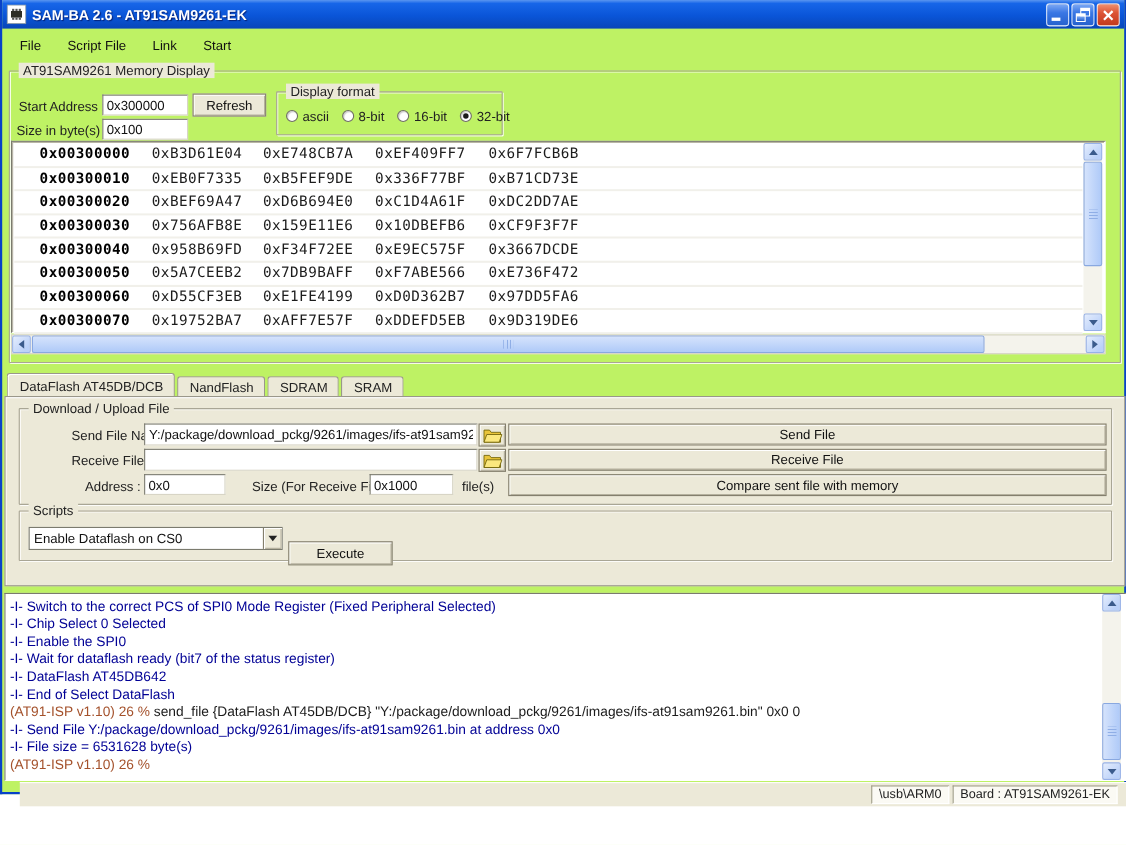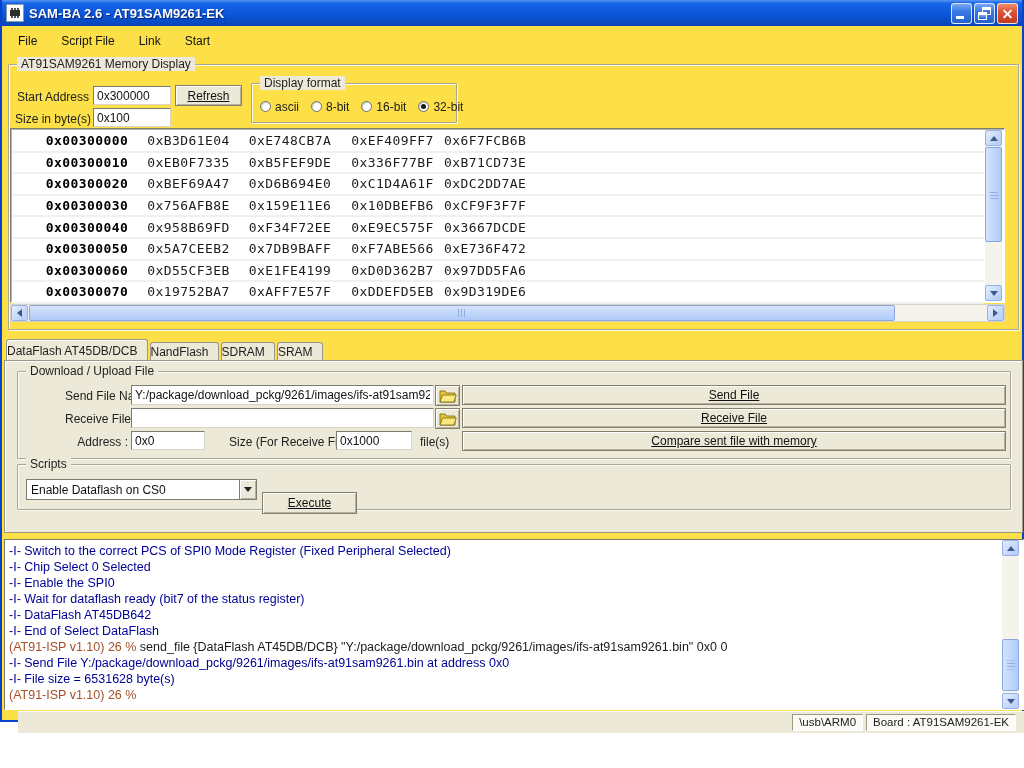--- a/index.html
+++ b/index.html
@@ -1,17 +1,17 @@
 <!DOCTYPE html>
 <html><head>
 <meta charset="utf-8">
 <style>
   * { box-sizing: border-box; margin: 0; padding: 0; }
   html,body { width:1024px; height:768px; background:#fff; font-family:"Liberation Sans",sans-serif; }
-  #window { position:absolute; left:0; top:0; width:1024px; height:722px; background:#fde047;
+  #window { position:absolute; left:0; top:0; width:1024px; height:722px; background:#bef264;
             border-left:2px solid #0842C8; border-right:2px solid #0842C8; border-bottom:2px solid #0842C8; }
 
   
   .titlebar { position:absolute; left:0; top:0; width:100%; height:26px;
     background:linear-gradient(to bottom,#5A96F0 0%,#1766E8 12%,#0A55D8 55%,#0846B8 100%);
     display:flex; align-items:center; padding:0 4px; }
   .titlebar .app-icon { width:18px; height:18px; margin-right:5px; flex:0 0 auto; }
   .titlebar .title-text { color:#fff; font-weight:bold; font-size:13px; text-shadow:1px 1px 1px rgba(0,0,60,.6); flex:1; }
   .winbtn { width:21px; height:21px; border-radius:3px; margin-left:2px; position:relative;
     border:1px solid rgba(255,255,255,.8);
@@ -30,33 +30,33 @@
   
   .groupbox { position:absolute; border:1px solid #A9A695; border-radius:1px;
               box-shadow:inset 1px 1px 0 rgba(255,255,255,.85),1px 1px 0 rgba(255,255,255,.85); }
   .gb-label { position:absolute; top:-8px; left:8px; background:#ECE9D8; padding:0 4px; font-size:12px; color:#222; white-space:nowrap; }
 
   
   .tfield { position:absolute; background:#fff; border:1px solid #7b7b6e; border-right-color:#d8d5c6; border-bottom-color:#d8d5c6;
             font-family:"Liberation Sans",sans-serif; font-size:12px; padding:1px 3px; color:#111; }
   .btn3d { position:absolute; background:#ECE9D8; border:1px solid #847f6d;
            box-shadow:inset 1px 1px 0 #ffffff, inset -1px -1px 0 #b5b19e;
-           font-size:12px; color:#111; text-align:left; cursor:default; display:flex; align-items:center; justify-content:center;text-decoration:underline; }
+           font-size:12px; color:#111; text-align:left; cursor:default; display:flex; align-items:center; justify-content:center; }
   .slabel { position:absolute; font-size:12px; color:#222; white-space:nowrap; }
   .r-align { text-align:right;padding-left:47px; }
 
   
   .radio-opt { display:inline-flex; align-items:center; margin-right:12px; font-size:12px; color:#222; }
   .radio { width:11px; height:11px; border-radius:50%; border:1px solid #6e6e62; background:#fff; margin-right:4px; position:relative;
            box-shadow:inset 1px 1px 1px rgba(0,0,0,.2); }
   .radio.checked::after { content:''; position:absolute; left:2px; top:2px; width:5px; height:5px; border-radius:50%; background:#1a1a1a; }
 
   
   .mem-table { position:absolute; left:8px; top:128px; width:995px; height:175px; background:#fff;
-               border:1px solid #7b7b6e; border-right-color:#fff; border-bottom-color:#fff; box-shadow:inset 1px 1px 0 #b9b6a6;text-align:center; }
+               border:1px solid #7b7b6e; border-right-color:#fff; border-bottom-color:#fff; box-shadow:inset 1px 1px 0 #b9b6a6; }
   .mem-rows { position:absolute; left:2px; top:2px; right:20px; }
   .mem-row { height:21.6px; display:flex; align-items:center; background:#fff; border-bottom:2px solid #F1F0EA;
              font-family:"DejaVu Sans Mono","Liberation Mono",monospace; font-size:13px; letter-spacing:.4px; }
   .mem-addr { width:125px; padding-left:23px; font-weight:bold; color:#000; }
   .mem-val { color:#1c1c1c; }
   .mem-val.c1 { width:101px; } .mem-val.c2 { width:102px; } .mem-val.c3 { width:103px; }
 
   
   .sb-btn { position:absolute; background:linear-gradient(135deg,#E4EDFD 0%,#BBD1F9 80%); border:1px solid #96B1E8; border-radius:2px;
             display:flex; align-items:center; justify-content:center; }
@@ -70,21 +70,21 @@
                 background:repeating-linear-gradient(0deg,#8FAEE6 0 1px,transparent 1px 3px); }
   .sb-thumb-h { position:absolute; top:0; height:100%; border:1px solid #89A8E0; border-radius:2px;
                 background:linear-gradient(to bottom,#D5E3FC 0%,#AFCAF8 100%); }
   .sb-thumb-h::after { content:''; position:absolute; left:50%; top:50%; transform:translate(-50%,-50%); width:9px; height:8px;
                 background:repeating-linear-gradient(90deg,#8FAEE6 0 1px,transparent 1px 3px); }
   .vsb-mem { position:absolute; right:2px; top:1px; width:17px; height:171px; background:#F4F3EC; }
   .hsb { position:absolute; left:8px; top:304px; width:995px; height:18px; background:#F4F3EC; border:1px solid #d6d3c4; }
 
   
   .tabstrip { position:absolute; left:4px; top:340px; height:20px; display:flex; align-items:flex-end; }
-  .tab { height:18px; padding:2px 9px 0 0; font-size:12px; color:#222; background:#ECE9D8;
+  .tab { height:18px; padding:2px 9px 0 11px; font-size:12px; color:#222; background:#ECE9D8;
          border:1px solid #9a978a; border-bottom:none; border-radius:3px 3px 0 0; margin-right:2px; position:relative; }
   .tab.active { height:21px; padding-top:4px; z-index:3; box-shadow:inset 1px 1px 0 #fff; }
   .tab-panel { position:absolute; left:2px; top:360px; width:1019px; height:173px; background:#ECE9D8;
                border:1px solid #9a978a; box-shadow:inset 1px 1px 0 #fff; z-index:1; }
 
   
   .folder-btn { padding:0; }
   .folder-btn svg { display:block; }
 
   

